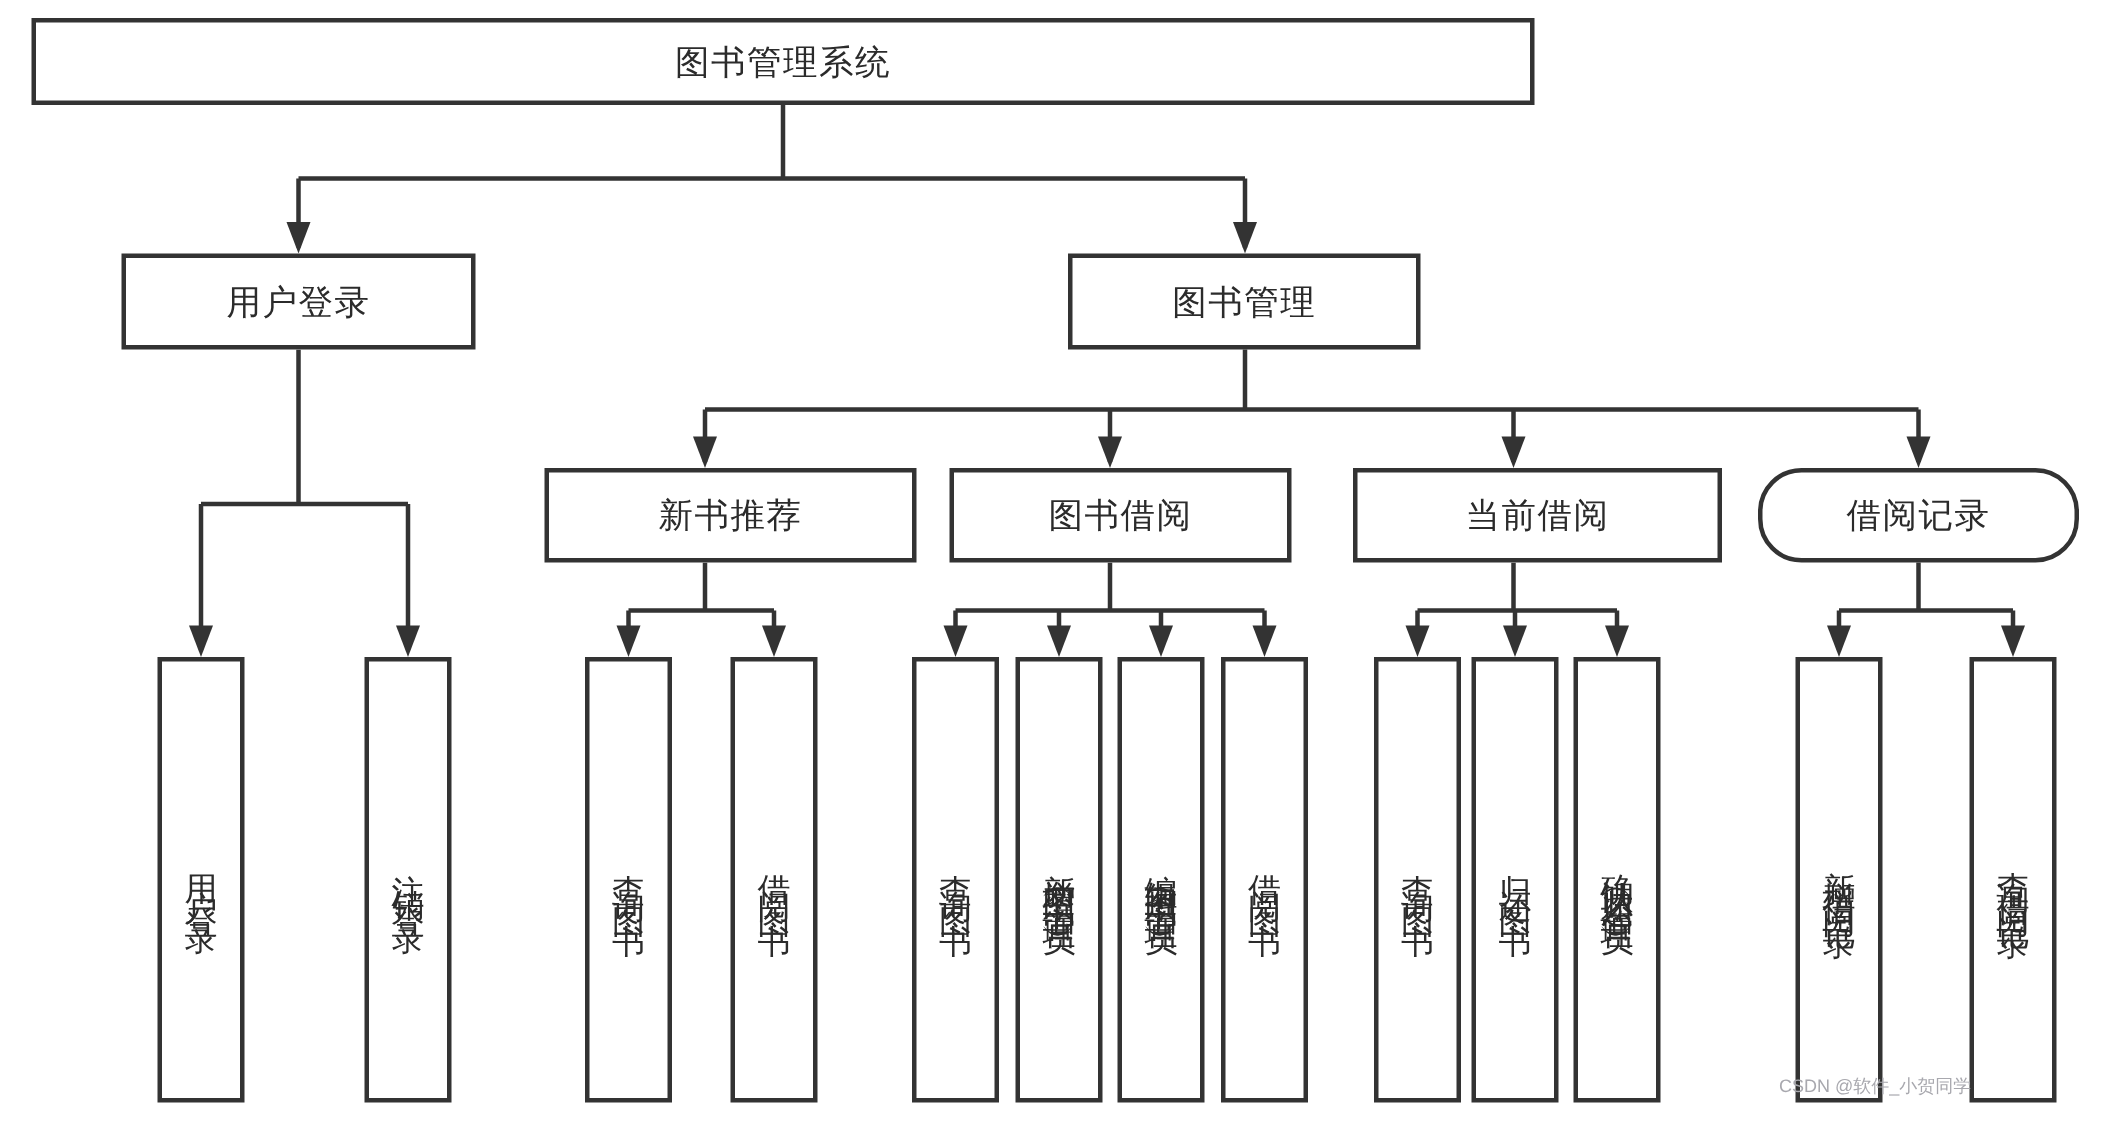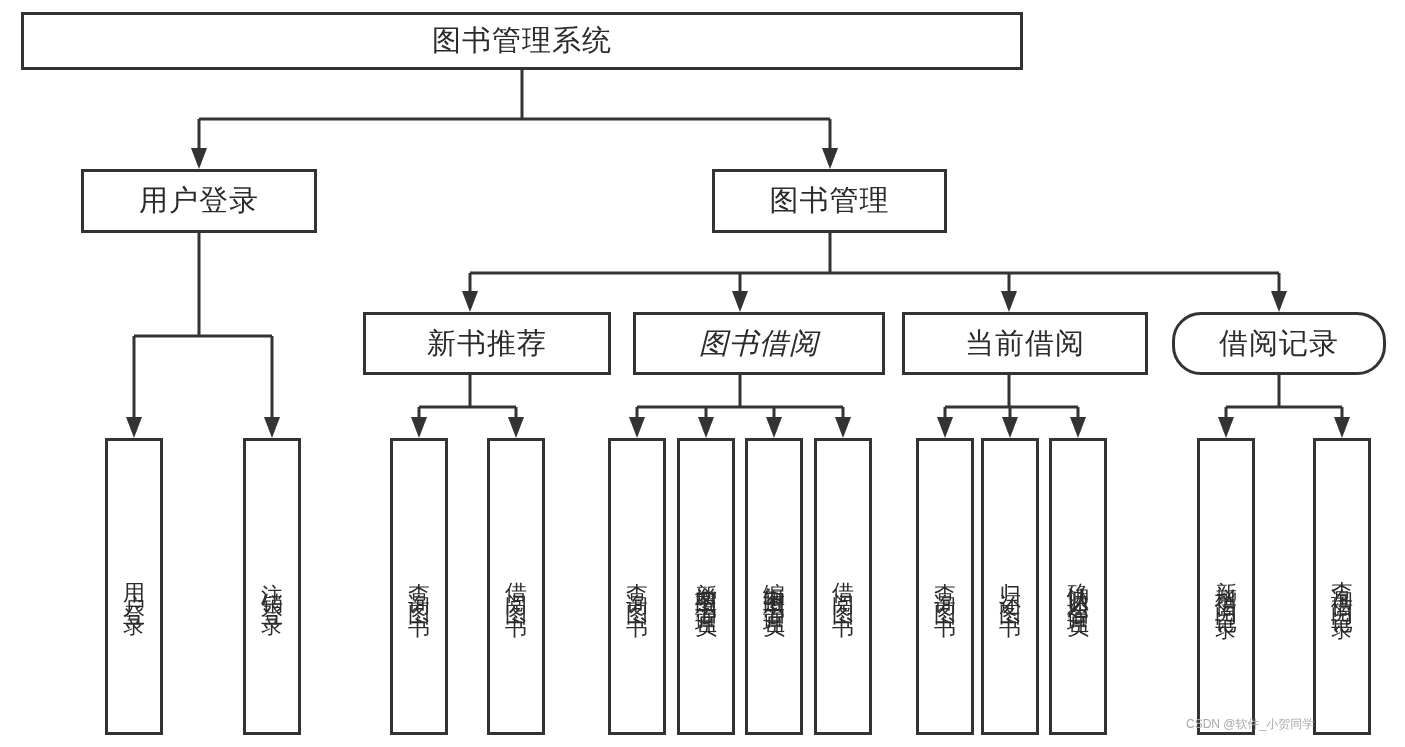--- a/index.html
+++ b/index.html
@@ -13,21 +13,21 @@
   }
   .connectors{position:absolute;left:0;top:0;width:1405px;height:747px;}
   .box{
     position:absolute;
     box-sizing:border-box;
     border:3px solid #333333;
     background:#ffffff;
     display:grid;
     place-items:center;
   }
-  .h{font-size:29px;letter-spacing:1px;}
+  .h{font-size:23px;letter-spacing:1px;}
   .v span{
     writing-mode:vertical-rl;
     text-orientation:mixed;
     font-size:22px;
     line-height:1;
     white-space:nowrap;
   }
   .v.short span{letter-spacing:0.5em;}
   .v.med  span{letter-spacing:0.35em;}
   .v.long span{letter-spacing:0.22em;}
@@ -92,21 +92,21 @@
   <div class="box h" style="left:81px;top:169px;width:236px;height:64px;">
     <span>用户登录</span>
   </div>
   <div class="box h" style="left:712px;top:169px;width:235px;height:64px;">
     <span>图书管理</span>
   </div>
 
   <div class="box h" style="left:363px;top:312px;width:248px;height:63px;">
     <span>新书推荐</span>
   </div>
-  <div class="box h" style="left:633px;top:312px;width:252px;height:63px;font-style:italic;">
+  <div class="box h" style="left:633px;top:312px;width:228px;height:63px;">
     <span>图书借阅</span>
   </div>
   <div class="box h" style="left:902px;top:312px;width:246px;height:63px;">
     <span>当前借阅</span>
   </div>
   <div class="box h" style="left:1172px;top:312px;width:214px;height:63px;border-radius:29px;">
     <span>借阅记录</span>
   </div>
 
   <div class="box v short" style="left:105px;top:438px;width:58px;height:297px;">

